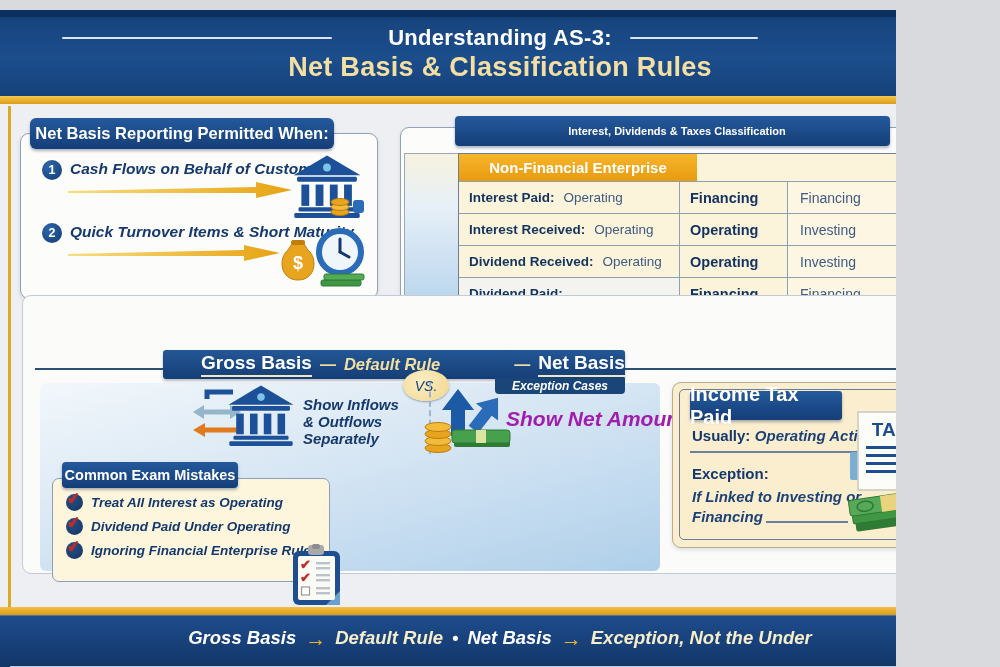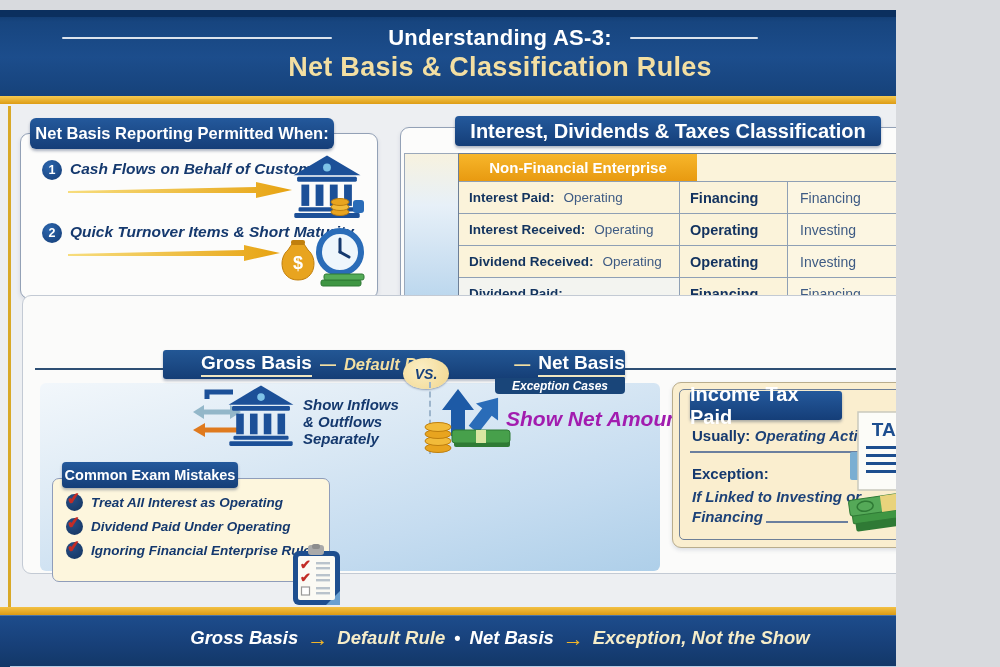--- a/index.html
+++ b/index.html
@@ -34,21 +34,21 @@
   
   .lp{left:20px;top:123px;width:356px;height:164px;}
   .lp-badge{left:30px;top:108px;width:304px;height:31px;font-size:16.5px;}
   .num-circle{width:20px;height:20px;border-radius:50%;color:#fff;font-size:12.5px;font-weight:bold;
               background:radial-gradient(circle at 35% 30%,#2c66ad,#143b74);
               display:flex;align-items:center;justify-content:center;}
   .lp-item-text{color:#15396e;font-size:15.5px;font-weight:bold;font-style:italic;white-space:nowrap;}
 
   
   .rp{left:400px;top:117px;width:586px;height:233px;}
-  .rp-badge{left:455px;top:106px;width:426px;height:30px;font-size:20px;}
+  .rp-badge{left:455px;top:106px;width:426px;height:30px;font-size:11px;padding-left:9px;}
   .tbl-strip{left:404px;top:143px;width:54px;height:182px;
              background:linear-gradient(180deg,#f7f2df 0%,#e7f0f8 28%,#cadff1 62%,#a9cde9 100%);
              border:1px solid #9aa8ba;border-right:none;}
   .tbl{left:458px;top:143px;width:458px;height:182px;border:1.5px solid #6d7f97;background:#fbf3da;}
   .thead{display:flex;height:27px;}
   .th{display:flex;align-items:center;justify-content:center;color:#fff;
       font-size:15px;font-weight:bold;}
   .th-fin{width:220px;background:linear-gradient(180deg,#205495,#143e76);}
   .th-nonfin{width:238px;background:linear-gradient(180deg,#f7b62b,#e89a10);text-align:right;}
   .trow{display:flex;height:31px;border-top:1px solid #8fa0b5;}
@@ -69,24 +69,24 @@
   .vs-banner{left:163px;top:340px;width:462px;height:29px;border-radius:3px;
              background:linear-gradient(180deg,#235795,#153e76);
              display:flex;align-items:center;justify-content:flex-start;gap:8px;
              padding-left:38px;box-sizing:border-box;box-shadow:0 2px 3px rgba(20,40,80,.3);}
   .vs-left-title{color:#fff;font-size:19px;font-weight:bold;border-bottom:2px solid #f0e6c0;
                  padding-bottom:1px;}
   .vs-dash{color:#f3dfa2;font-size:16px;font-weight:bold;}
   .vs-sub{color:#f3dfa2;font-size:16.5px;font-weight:bold;font-style:italic;}
   .vs-right-title{color:#fff;font-size:19px;font-weight:bold;border-bottom:2px solid #f0e6c0;
                   padding-bottom:1px;}
-  .vs-ellipse{left:403px;top:348px;width:46px;height:31px;border-radius:50%;
+  .vs-ellipse{left:403px;top:360px;width:46px;height:31px;border-radius:50%;
               background:radial-gradient(circle at 40% 35%,#fbeec4,#f1d68d);
               display:flex;align-items:center;justify-content:center;
-              color:#16407b;font-size:14px;font-weight:bold;font-style:italic;
+              color:#16407b;font-size:14px;font-weight:normal;font-style:italic;
               box-shadow:0 1px 2px rgba(20,40,80,.4);}
   .vs-tab{left:495px;top:368px;width:130px;height:16px;background:#194579;
           border-radius:0 0 4px 4px;display:flex;align-items:center;justify-content:center;
           color:#fff;font-size:12px;font-weight:bold;font-style:italic;}
 
   .blue-block{left:40px;top:373px;width:620px;height:188px;border-radius:6px;
               background:linear-gradient(165deg,#f2f7fb 0%,#ddeaf5 35%,#c5dcf0 70%,#aecfe9 100%);}
   .mid-divider{left:429px;top:372px;height:72px;border-left:2px dashed #9db5cc;}
   .gross-lines{left:303px;top:387px;width:120px;color:#15396e;font-size:15px;font-weight:bold;
                font-style:italic;line-height:1.12;}
@@ -385,18 +385,18 @@
 
   <div class="abs ft-gold"></div>
   <div class="abs ft-bar"></div>
   <div class="abs ft-row">
     <span class="ft-white">Gross Basis</span>
     <span class="ft-arrow">→</span>
     <span class="ft-cream">Default Rule</span>
     <span class="ft-bullet">•</span>
     <span class="ft-white">Net Basis</span>
     <span class="ft-arrow">→</span>
-    <span class="ft-cream">Exception, Not the Show</span>
+    <span class="ft-cream">Exception, Not the Under</span>
   </div>
   <div class="abs ft-lightline"></div>
   <div class="abs ft-bottom"></div>
 
 </div>
 
 </body></html>

